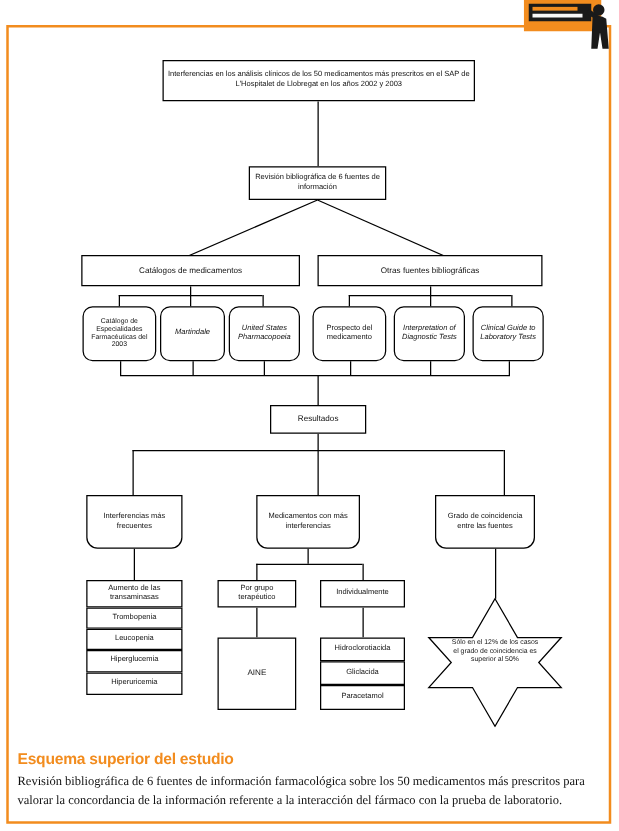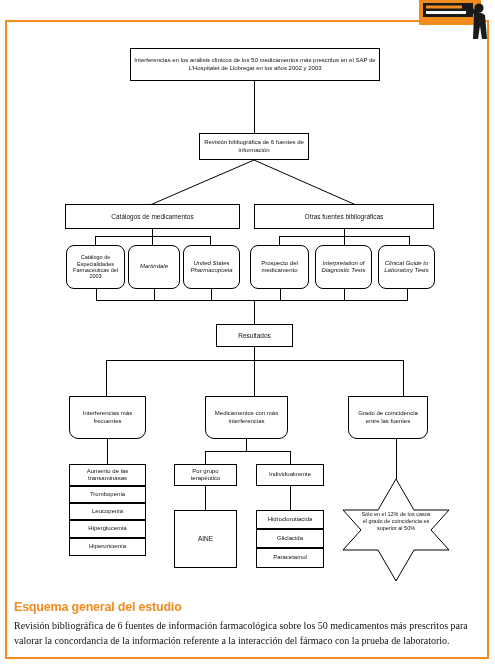--- a/index.html
+++ b/index.html
@@ -272,15 +272,15 @@
   <div id="star-wrap">
     <svg width="118" height="104" viewBox="0 0 118 104">
       <polygon points="59,1 77,32 112,32 94,52 112,72 77,72 59,103 41,72 6,72 24,52 6,32 41,32" fill="#ffffff" stroke="#000000" stroke-width="1"></polygon>
     </svg>
     <div id="star-text">Sólo en el 12% de los casos el grado de coincidencia es superior al 50%</div>
   </div>
 
 </div>
 
 <div id="caption">
-  <div id="caption-title">Esquema general del estudio</div>
+  <div id="caption-title">Esquema superior del estudio</div>
   <div id="caption-body">Revisión bibliográfica de 6 fuentes de información farmacológica sobre los 50 medicamentos más prescritos para valorar la concordancia de la información referente a la interacción del fármaco con la prueba de laboratorio.</div>
 </div>
 
 </body></html>

